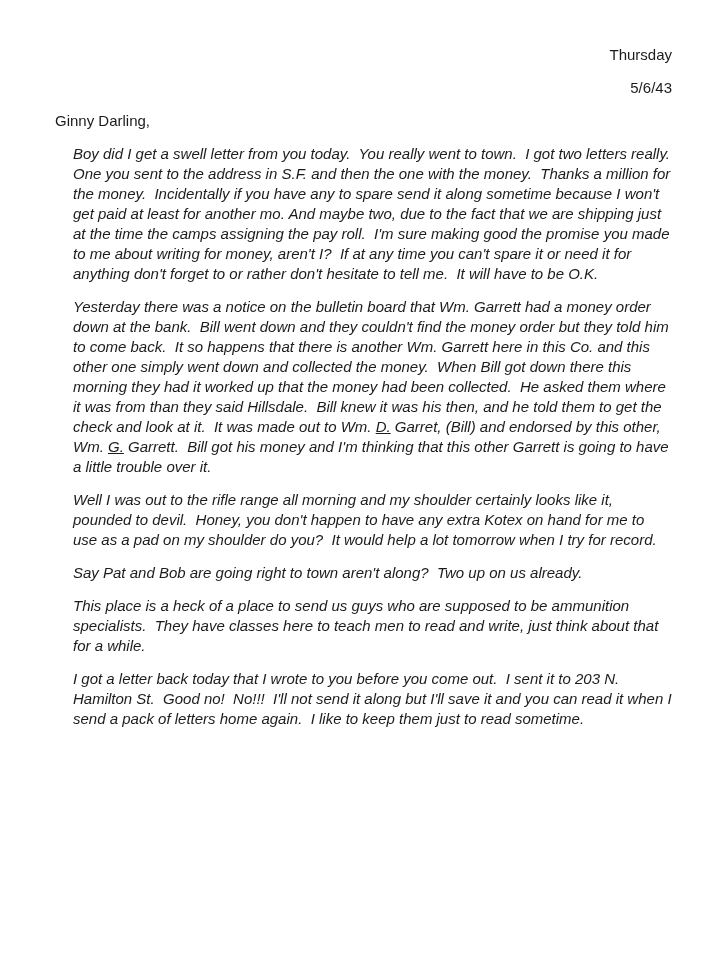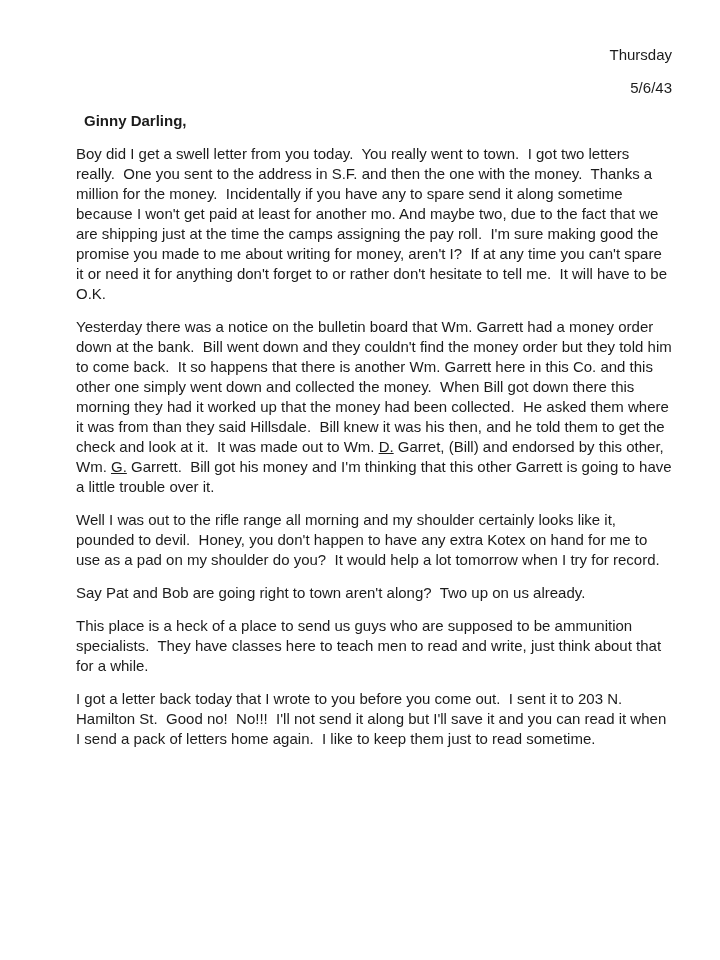--- a/index.html
+++ b/index.html
@@ -4,43 +4,43 @@
 <style>
   html, body {
     margin: 0;
     padding: 0;
     background: #ffffff;
   }
   .page {
     width: 720px;
     height: 960px;
     box-sizing: border-box;
-    padding: 45px 48px 0 72px;
+    padding: 45px 48px 0 55px;
     background: #ffffff;
     color: #1c1c1c;
     font-family: "Liberation Sans", "DejaVu Sans", sans-serif;
     font-size: 15px;
     line-height: 20px;
     overflow: hidden;
   }
   .header {
     text-align: right;
   }
   .hline {
     margin: 0 0 13px 0;
     white-space: pre-wrap;
   }
   .salutation {
-    margin: 0 0 13px 12px;
+    margin: 0 0 13px 0;
     white-space: pre-wrap;
-    font-weight: bold;
   }
   .para {
-    margin: 0 0 13px 4px;
+    margin: 0 0 13px 18px;
     white-space: pre-wrap;
+    font-style: italic;
   }
   .u {
     text-decoration: underline;
   }
   .closing {
     text-align: center;
   }
 </style>
 </head>
 <body>

